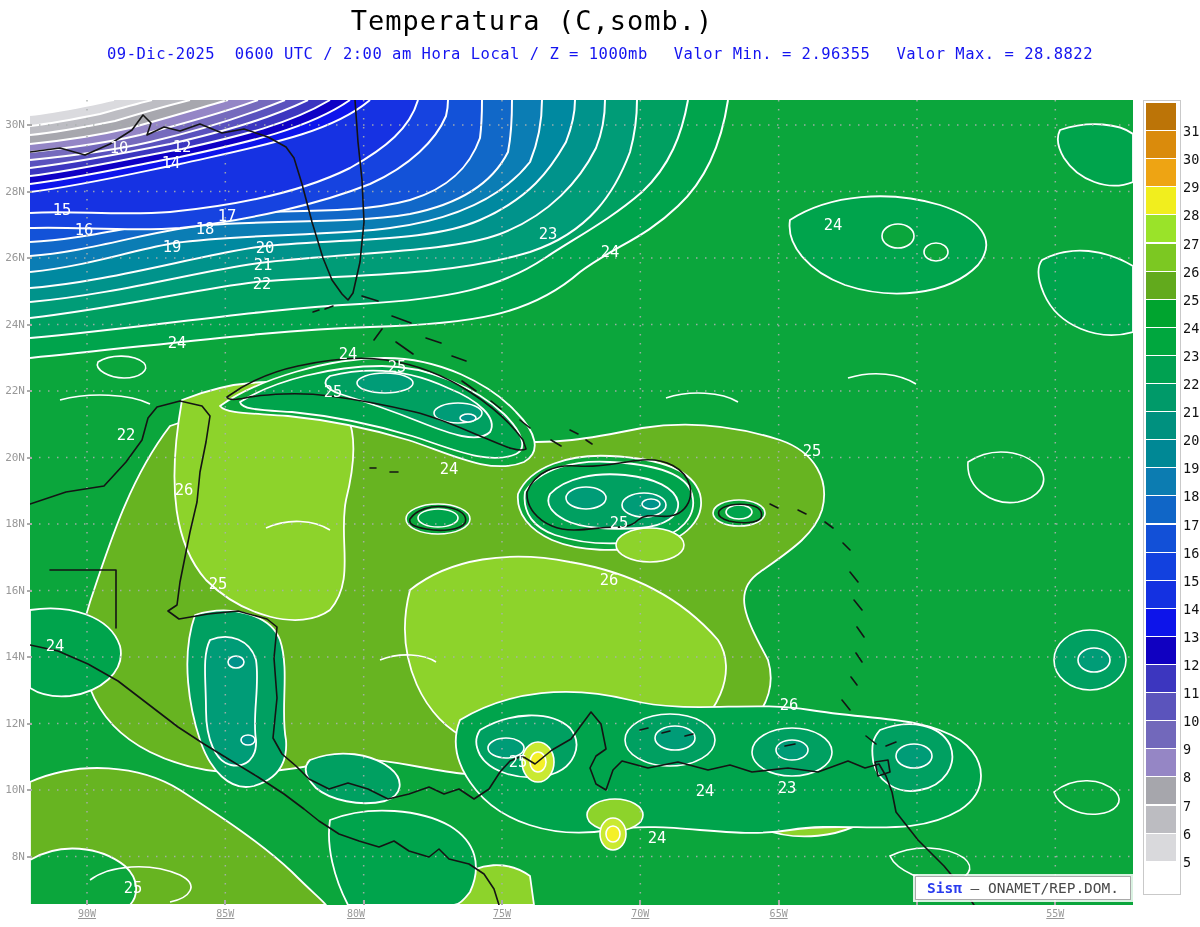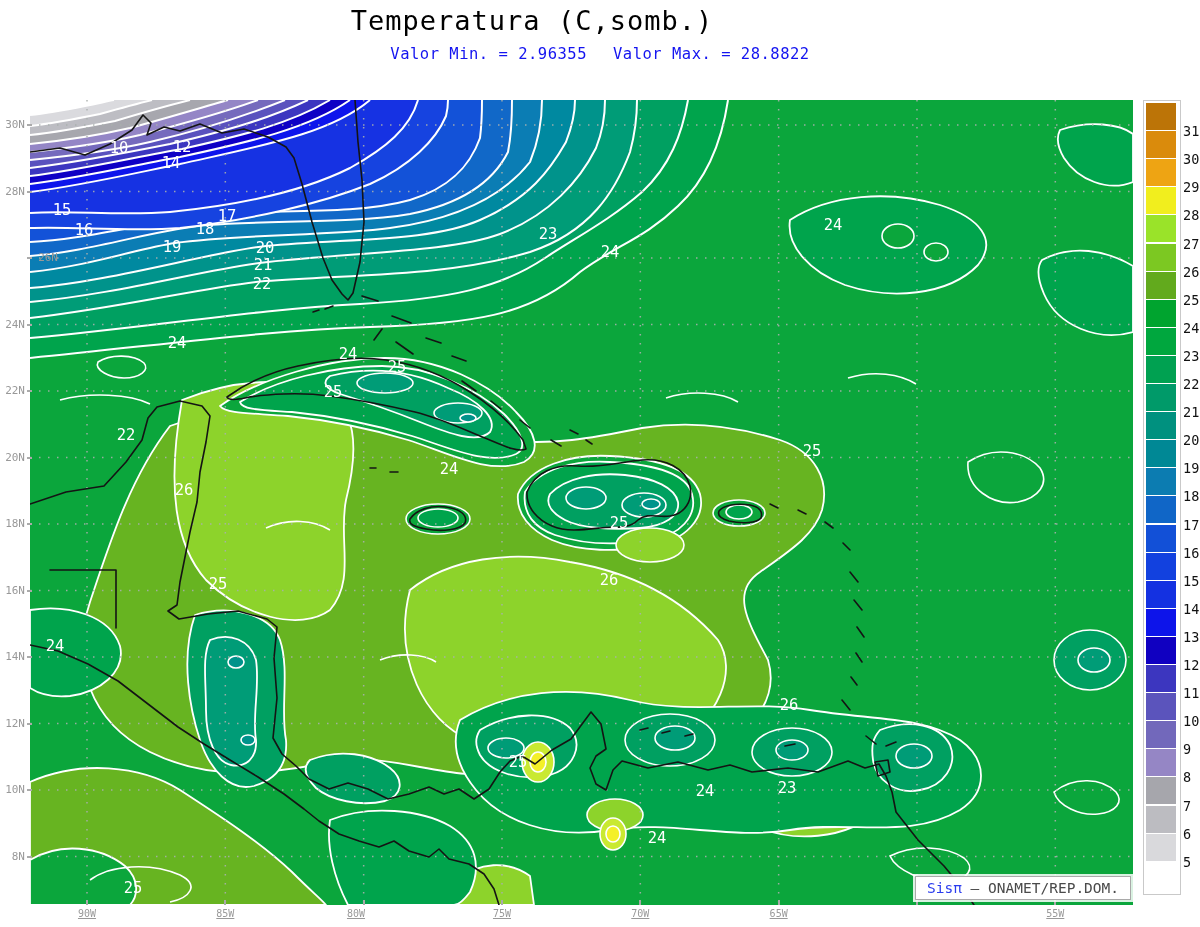--- a/index.html
+++ b/index.html
@@ -16,30 +16,30 @@
   .lat-dash{position:absolute;left:27px;width:5px;height:2px;background:#aaa;}
   .lon-lab{position:absolute;width:40px;text-align:center;font-size:10px;color:#999;top:908px;text-decoration:underline;}
   .lon-dash{position:absolute;width:2px;height:5px;background:#aaa;top:900px;}
   .cb-cell{position:absolute;left:1146px;width:30px;}
   .cb-frame{position:absolute;left:1143px;top:100px;width:36px;height:793px;
             background:#fff;border:1px solid #c9c9c9;}
   .cb-lab{position:absolute;left:1183px;width:30px;font-size:13.5px;color:#111;}
   .attrib{position:absolute;left:915px;top:876px;width:214px;height:22px;background:#fff;
           border:1px solid #a9a9a9;font-size:14.5px;text-align:center;line-height:22px;
           box-shadow:0 0 0 2px rgba(255,255,255,.85);white-space:pre;}
-  .attrib .brand{font-weight:normal;}
+  .attrib .brand{font-weight:bold;}
   .attrib .rest{color:#4a4a4a;margin-top:19px;}
 </style>
 </head>
 <body>
 
 <div class="stage">
   <div class="title">Temperatura (C,somb.)</div>
   <div class="sub1" style="color: rgb(20, 20, 240);">
-    <span>Valor Min. = 2.96355</span><span>Valor Max. = 28.8822</span>
+    <span>09-Dic-2025  0600 UTC / 2:00 am Hora Local / Z = 1000mb</span><span>Valor Min. = 2.96355</span><span>Valor Max. = 28.8822</span>
   </div>
 
   <svg class="map-svg" width="1103" height="805" viewBox="0 0 1103 805">
       <rect x="0" y="0" width="1103" height="805" fill="#0ba63c"></rect>
       <path d="M0,258 C140,244 240,230 340,227 C440,224 500,216 550,172 C585,146 615,138 648,106 C678,78 692,40 698,0 L0,0 Z" fill="#00a44c"></path>
       <path d="M0,258 C140,244 240,230 340,227 C440,224 500,216 550,172 C585,146 615,138 648,106 C678,78 692,40 698,0" fill="none" stroke="#ffffff" stroke-width="2"></path>
       <path d="M0,238 C130,226 220,210 330,204 C420,199 470,188 515,158 C545,138 580,120 612,92 C640,66 652,34 658,0 L0,0 Z" fill="#00a061"></path>
       <path d="M0,238 C130,226 220,210 330,204 C420,199 470,188 515,158 C545,138 580,120 612,92 C640,66 652,34 658,0" fill="none" stroke="#ffffff" stroke-width="2"></path>
       <path d="M0,218 C90,208 180,186 235,181 C330,174 420,176 500,152 C560,132 585,92 600,52 C606,30 607,14 607,0 L0,0 Z" fill="#009c77"></path>
       <path d="M0,218 C90,208 180,186 235,181 C330,174 420,176 500,152 C560,132 585,92 600,52 C606,30 607,14 607,0" fill="none" stroke="#ffffff" stroke-width="2"></path>
@@ -203,21 +203,21 @@
       <text x="627" y="743" fill="#ffffff" text-anchor="middle" font-size="15.5px" font-family="&quot;DejaVu Sans Mono&quot;,monospace">24</text>
       <text x="25" y="551" fill="#ffffff" text-anchor="middle" font-size="15.5px" font-family="&quot;DejaVu Sans Mono&quot;,monospace">24</text>
       <text x="103" y="793" fill="#ffffff" text-anchor="middle" font-size="15.5px" font-family="&quot;DejaVu Sans Mono&quot;,monospace">25</text>
     </svg>
 
   <div id="ticks">
       <div class="lat-lab" style="top: 118px;">30N</div>
       <div class="lat-dash" style="top: 124px;"></div>
       <div class="lat-lab" style="top: 184.5px;">28N</div>
       <div class="lat-dash" style="top: 190.5px;"></div>
-      <div class="lat-lab" style="top: 251px; padding-left: 33px;">26N</div>
+      <div class="lat-lab" style="top: 251px;">26N</div>
       <div class="lat-dash" style="top: 257px;"></div>
       <div class="lat-lab" style="top: 317.5px;">24N</div>
       <div class="lat-dash" style="top: 323.5px;"></div>
       <div class="lat-lab" style="top: 384px;">22N</div>
       <div class="lat-dash" style="top: 390px;"></div>
       <div class="lat-lab" style="top: 450.5px;">20N</div>
       <div class="lat-dash" style="top: 456.5px;"></div>
       <div class="lat-lab" style="top: 517px;">18N</div>
       <div class="lat-dash" style="top: 523px;"></div>
       <div class="lat-lab" style="top: 583.5px;">16N</div>

